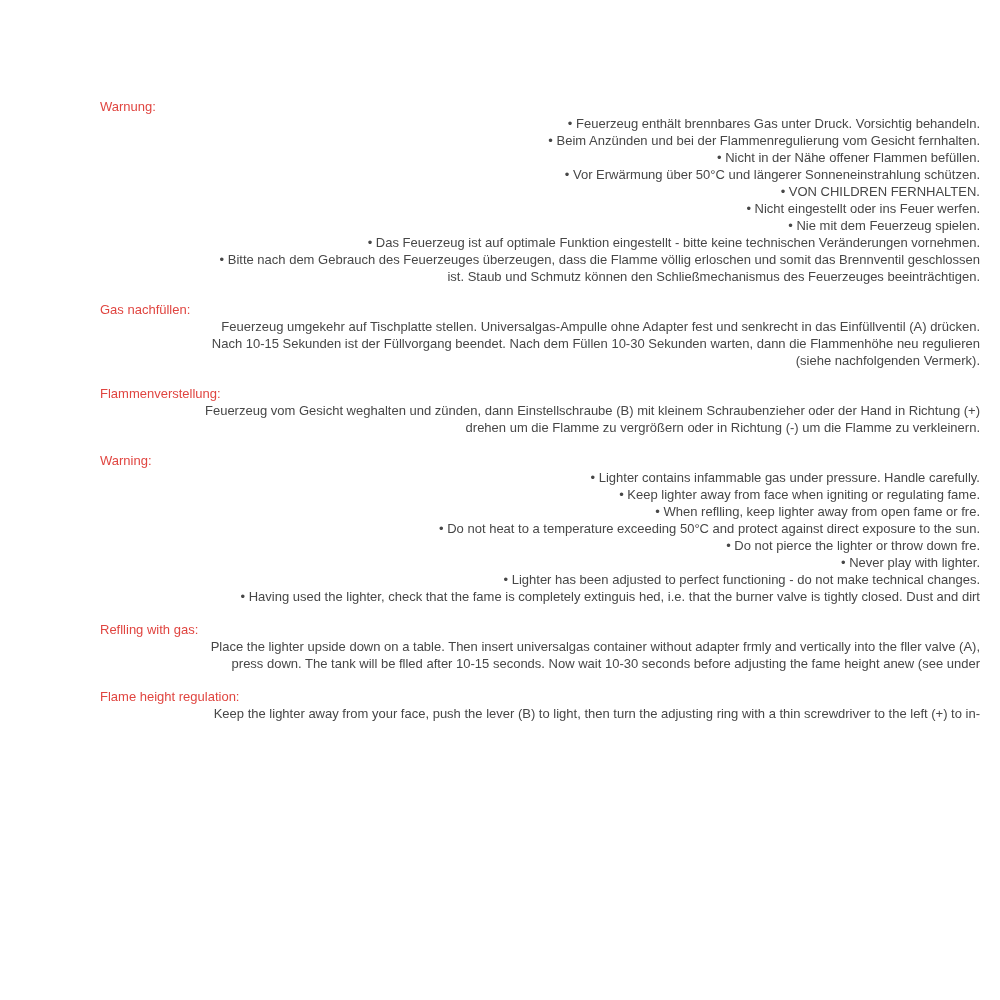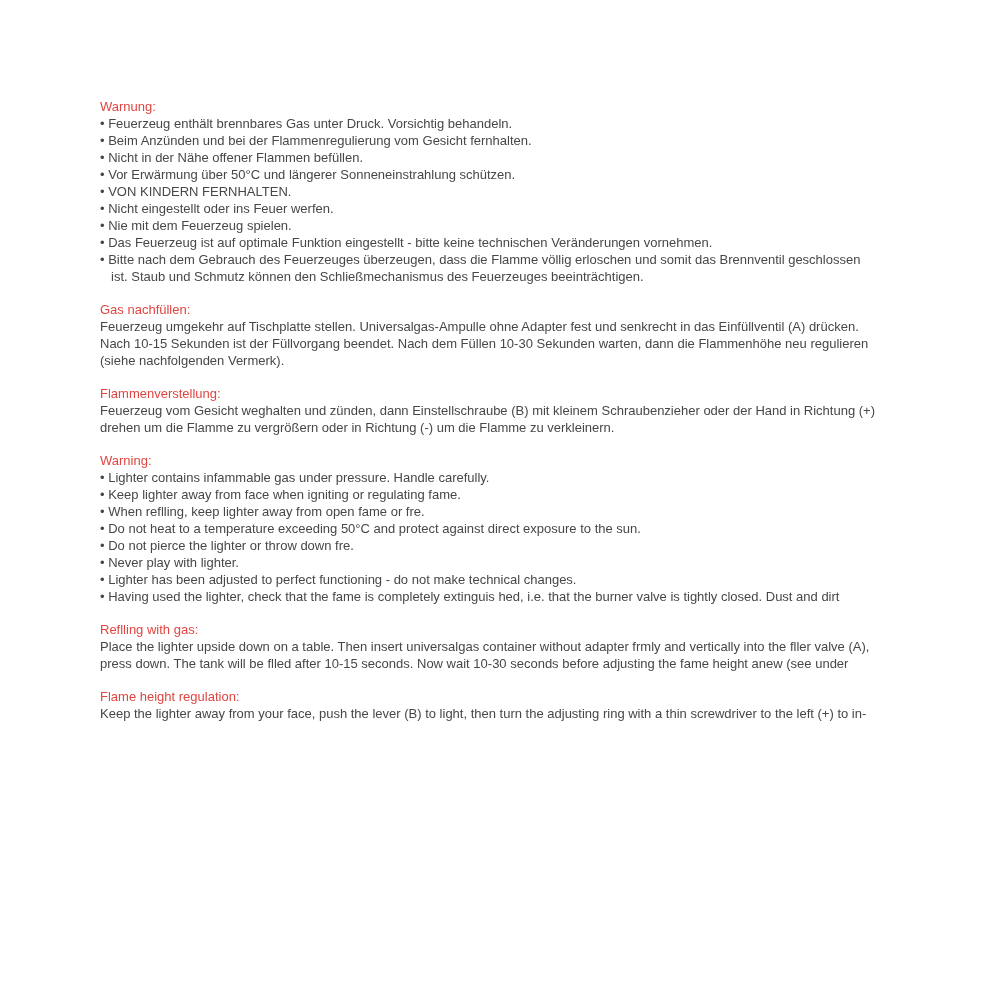--- a/index.html
+++ b/index.html
@@ -35,40 +35,41 @@
     font-weight: normal;
     line-height: 17px;
     color: var(--heading-color, #e04540);
     white-space: pre;
   }
   .line {
     font-size: 13px;
     line-height: 17px;
     color: var(--text-color, #474747);
     white-space: pre;
+    text-align: right;
   }
   .line .marker {
     display: inline;
   }
   .line.cont {
     padding-left: 11px;
   }
 </style>
 </head>
 <body>
 
 <div class="page">
   <div class="doc" id="doc">
       <section class="doc-section">
         <h2 class="section-heading">Warnung:</h2>
         <div class="line"><span class="marker">• </span><span>Feuerzeug enthält brennbares Gas unter Druck. Vorsichtig behandeln.</span></div>
         <div class="line"><span class="marker">• </span><span>Beim Anzünden und bei der Flammenregulierung vom Gesicht fernhalten.</span></div>
         <div class="line"><span class="marker">• </span><span>Nicht in der Nähe offener Flammen befüllen.</span></div>
         <div class="line"><span class="marker">• </span><span>Vor Erwärmung über 50°C und längerer Sonneneinstrahlung schützen.</span></div>
-        <div class="line"><span class="marker">• </span><span>VON KINDERN FERNHALTEN.</span></div>
+        <div class="line"><span class="marker">• </span><span>VON CHILDREN FERNHALTEN.</span></div>
         <div class="line"><span class="marker">• </span><span>Nicht eingestellt oder ins Feuer werfen.</span></div>
         <div class="line"><span class="marker">• </span><span>Nie mit dem Feuerzeug spielen.</span></div>
         <div class="line"><span class="marker">• </span><span>Das Feuerzeug ist auf optimale Funktion eingestellt - bitte keine technischen Veränderungen vornehmen.</span></div>
         <div class="line"><span class="marker">• </span><span>Bitte nach dem Gebrauch des Feuerzeuges überzeugen, dass die Flamme völlig erloschen und somit das Brennventil geschlossen</span></div>
         <div class="line cont">ist. Staub und Schmutz können den Schließmechanismus des Feuerzeuges beeinträchtigen.</div>
       </section>
       <section class="doc-section">
         <h2 class="section-heading">Gas nachfüllen:</h2>
         <div class="line">Feuerzeug umgekehr auf Tischplatte stellen. Universalgas-Ampulle ohne Adapter fest und senkrecht in das Einfüllventil (A) drücken.</div>
         <div class="line">Nach 10-15 Sekunden ist der Füllvorgang beendet. Nach dem Füllen 10-30 Sekunden warten, dann die Flammenhöhe neu regulieren</div>

